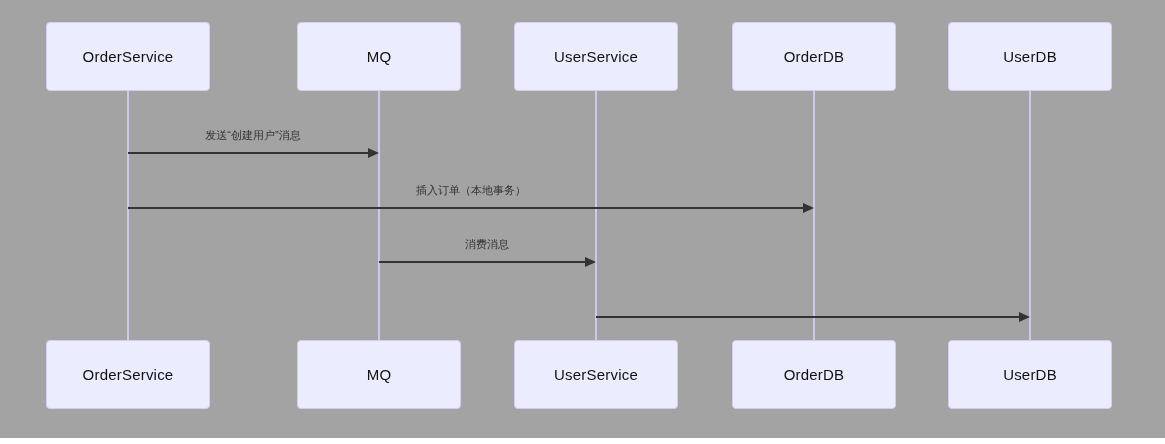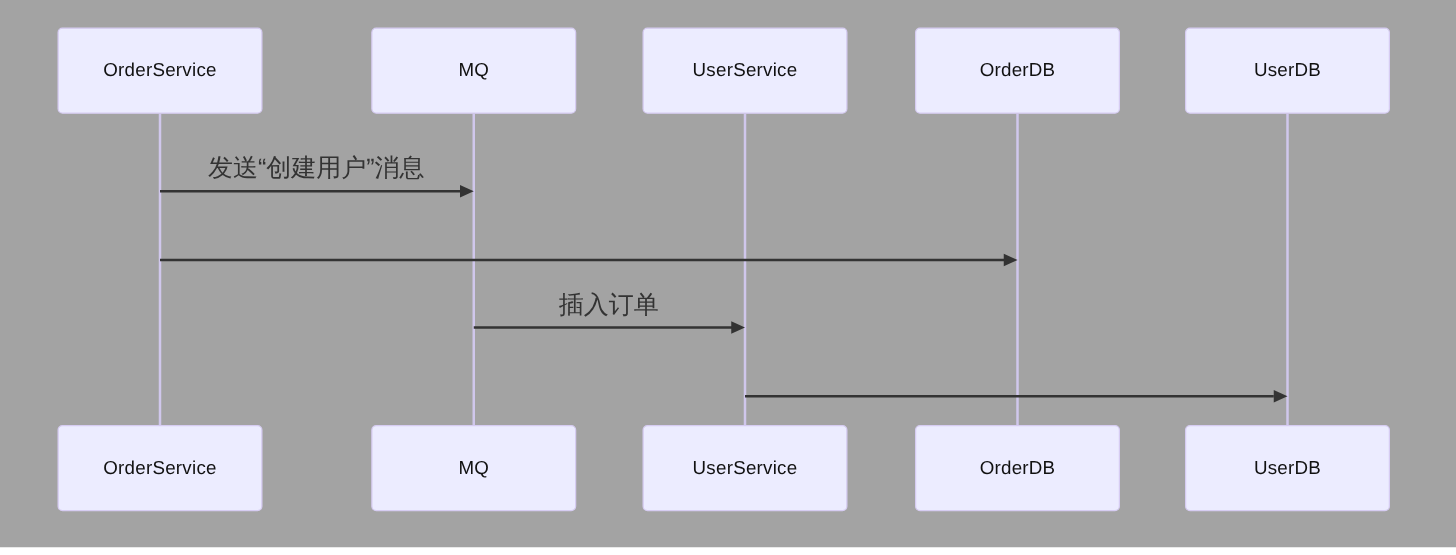--- a/index.html
+++ b/index.html
@@ -37,21 +37,21 @@
   .actor-label {
     font-size: 15px;
     color: #111111;
     letter-spacing: 0.2px;
   }
   .actor.top    { top: 22px; }
   .actor.bottom { top: 340px; }
   .msg-label {
     position: absolute;
     transform: translateX(-50%);
-    font-size: 20px;
+    font-size: 11px;
     line-height: 18px;
     color: #333333;
     white-space: nowrap;
   }
   .msg-line {
     position: absolute;
     height: 2px;
     background: #333333;
   }
   .msg-head {
@@ -103,23 +103,24 @@
     <span class="actor-label">OrderDB</span>
   </div>
   <div class="actor bottom" style="left:948px">
     <span class="actor-label">UserDB</span>
   </div>
 
   <div class="msg-label" style="left:253px; top:126px">发送“创建用户”消息</div>
   <div class="msg-line" style="left:128px; top:152px; width:241px"></div>
   <div class="msg-head" style="left:368px; top:148px"></div>
 
+  <div class="msg-label" style="left:471px; top:181px">插入订单（本地事务）</div>
   <div class="msg-line" style="left:128px; top:207px; width:676px"></div>
   <div class="msg-head" style="left:803px; top:203px"></div>
 
-  <div class="msg-label" style="left:487px; top:235px">插入订单</div>
+  <div class="msg-label" style="left:487px; top:235px">消费消息</div>
   <div class="msg-line" style="left:379px; top:261px; width:207px"></div>
   <div class="msg-head" style="left:585px; top:257px"></div>
 
   <div class="msg-line" style="left:596px; top:316px; width:423px"></div>
   <div class="msg-head" style="left:1019px; top:312px"></div>
 
 </div>
 
 </body></html>

